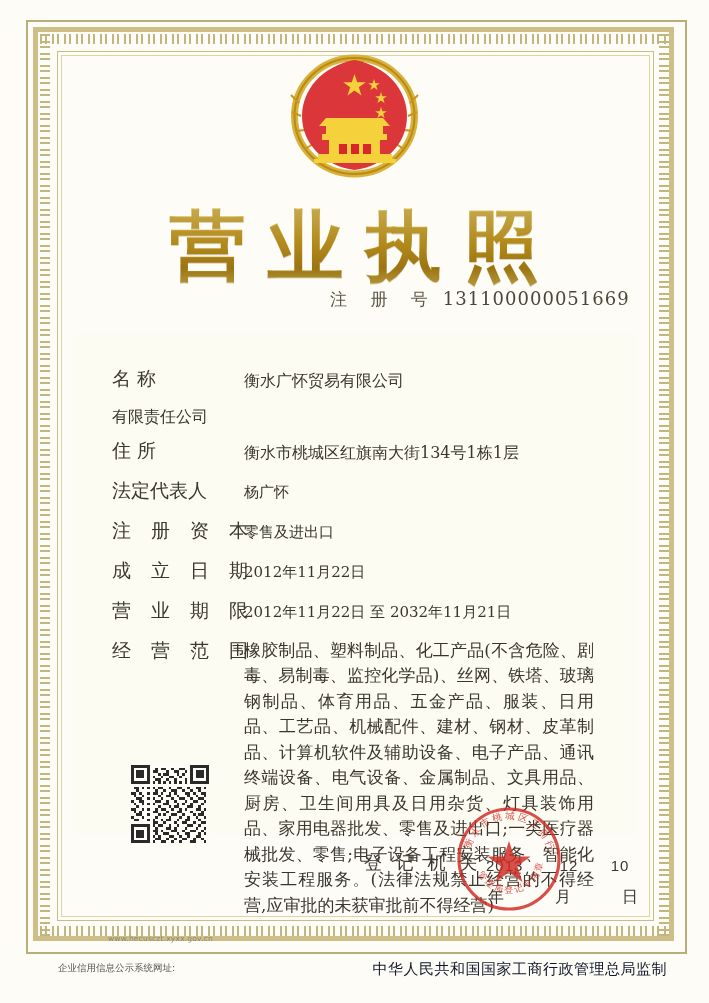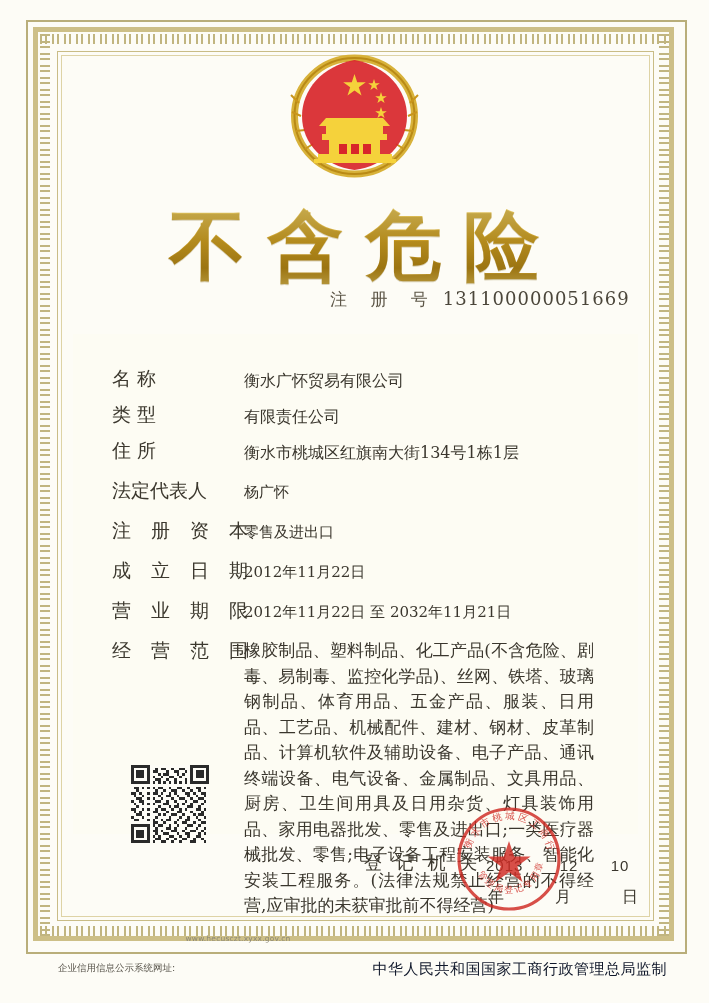--- a/index.html
+++ b/index.html
@@ -173,21 +173,21 @@
   
   .qr {
     position: absolute;
     left: 131px; top: 765px;
     width: 78px; height: 78px;
   }
   .qr-caption {
     position: absolute;
     left: 108px; top: 934px;
     width: 260px;
-    text-align: center;
+    text-align: left;
     font-size: 7.5px;
     color: #8d8876;
     font-family: "DejaVu Sans", "Liberation Sans", sans-serif;
     letter-spacing: .2px;
   }
 
   
   .authority {
     position: absolute;
     left: 364px; top: 851px;
@@ -291,36 +291,35 @@
         <rect x="40" y="92" width="51" height="14"></rect>
         <rect x="50" y="96" width="8" height="10" fill="#d8262a"></rect>
         <rect x="62" y="96" width="8" height="10" fill="#d8262a"></rect>
         <rect x="74" y="96" width="8" height="10" fill="#d8262a"></rect>
         <rect x="29" y="106" width="74" height="5"></rect>
         <rect x="25" y="111" width="82" height="4"></rect>
       </g>
     </svg>
   </div>
 
-  <div class="title">不含危险</div>
+  <div class="title">营业执照</div>
 
   <div class="regno-row">
     <span class="regno-label">注 册 号</span>
     <span class="regno-value">131100000051669</span>
   </div>
 
   <div class="fields">
 
     <div class="row big">
       <div class="lbl">名        称</div>
       <div class="val">衡水广怀贸易有限公司</div>
     </div>
 
     <div class="row big">
-      <div class="lbl">类        型</div>
       <div class="val">有限责任公司</div>
     </div>
 
     <div class="row big gap">
       <div class="lbl">住        所</div>
       <div class="val">衡水市桃城区红旗南大街134号1栋1层</div>
     </div>
 
     <div class="row gap">
       <div class="lbl sp5">法定代表人</div>

